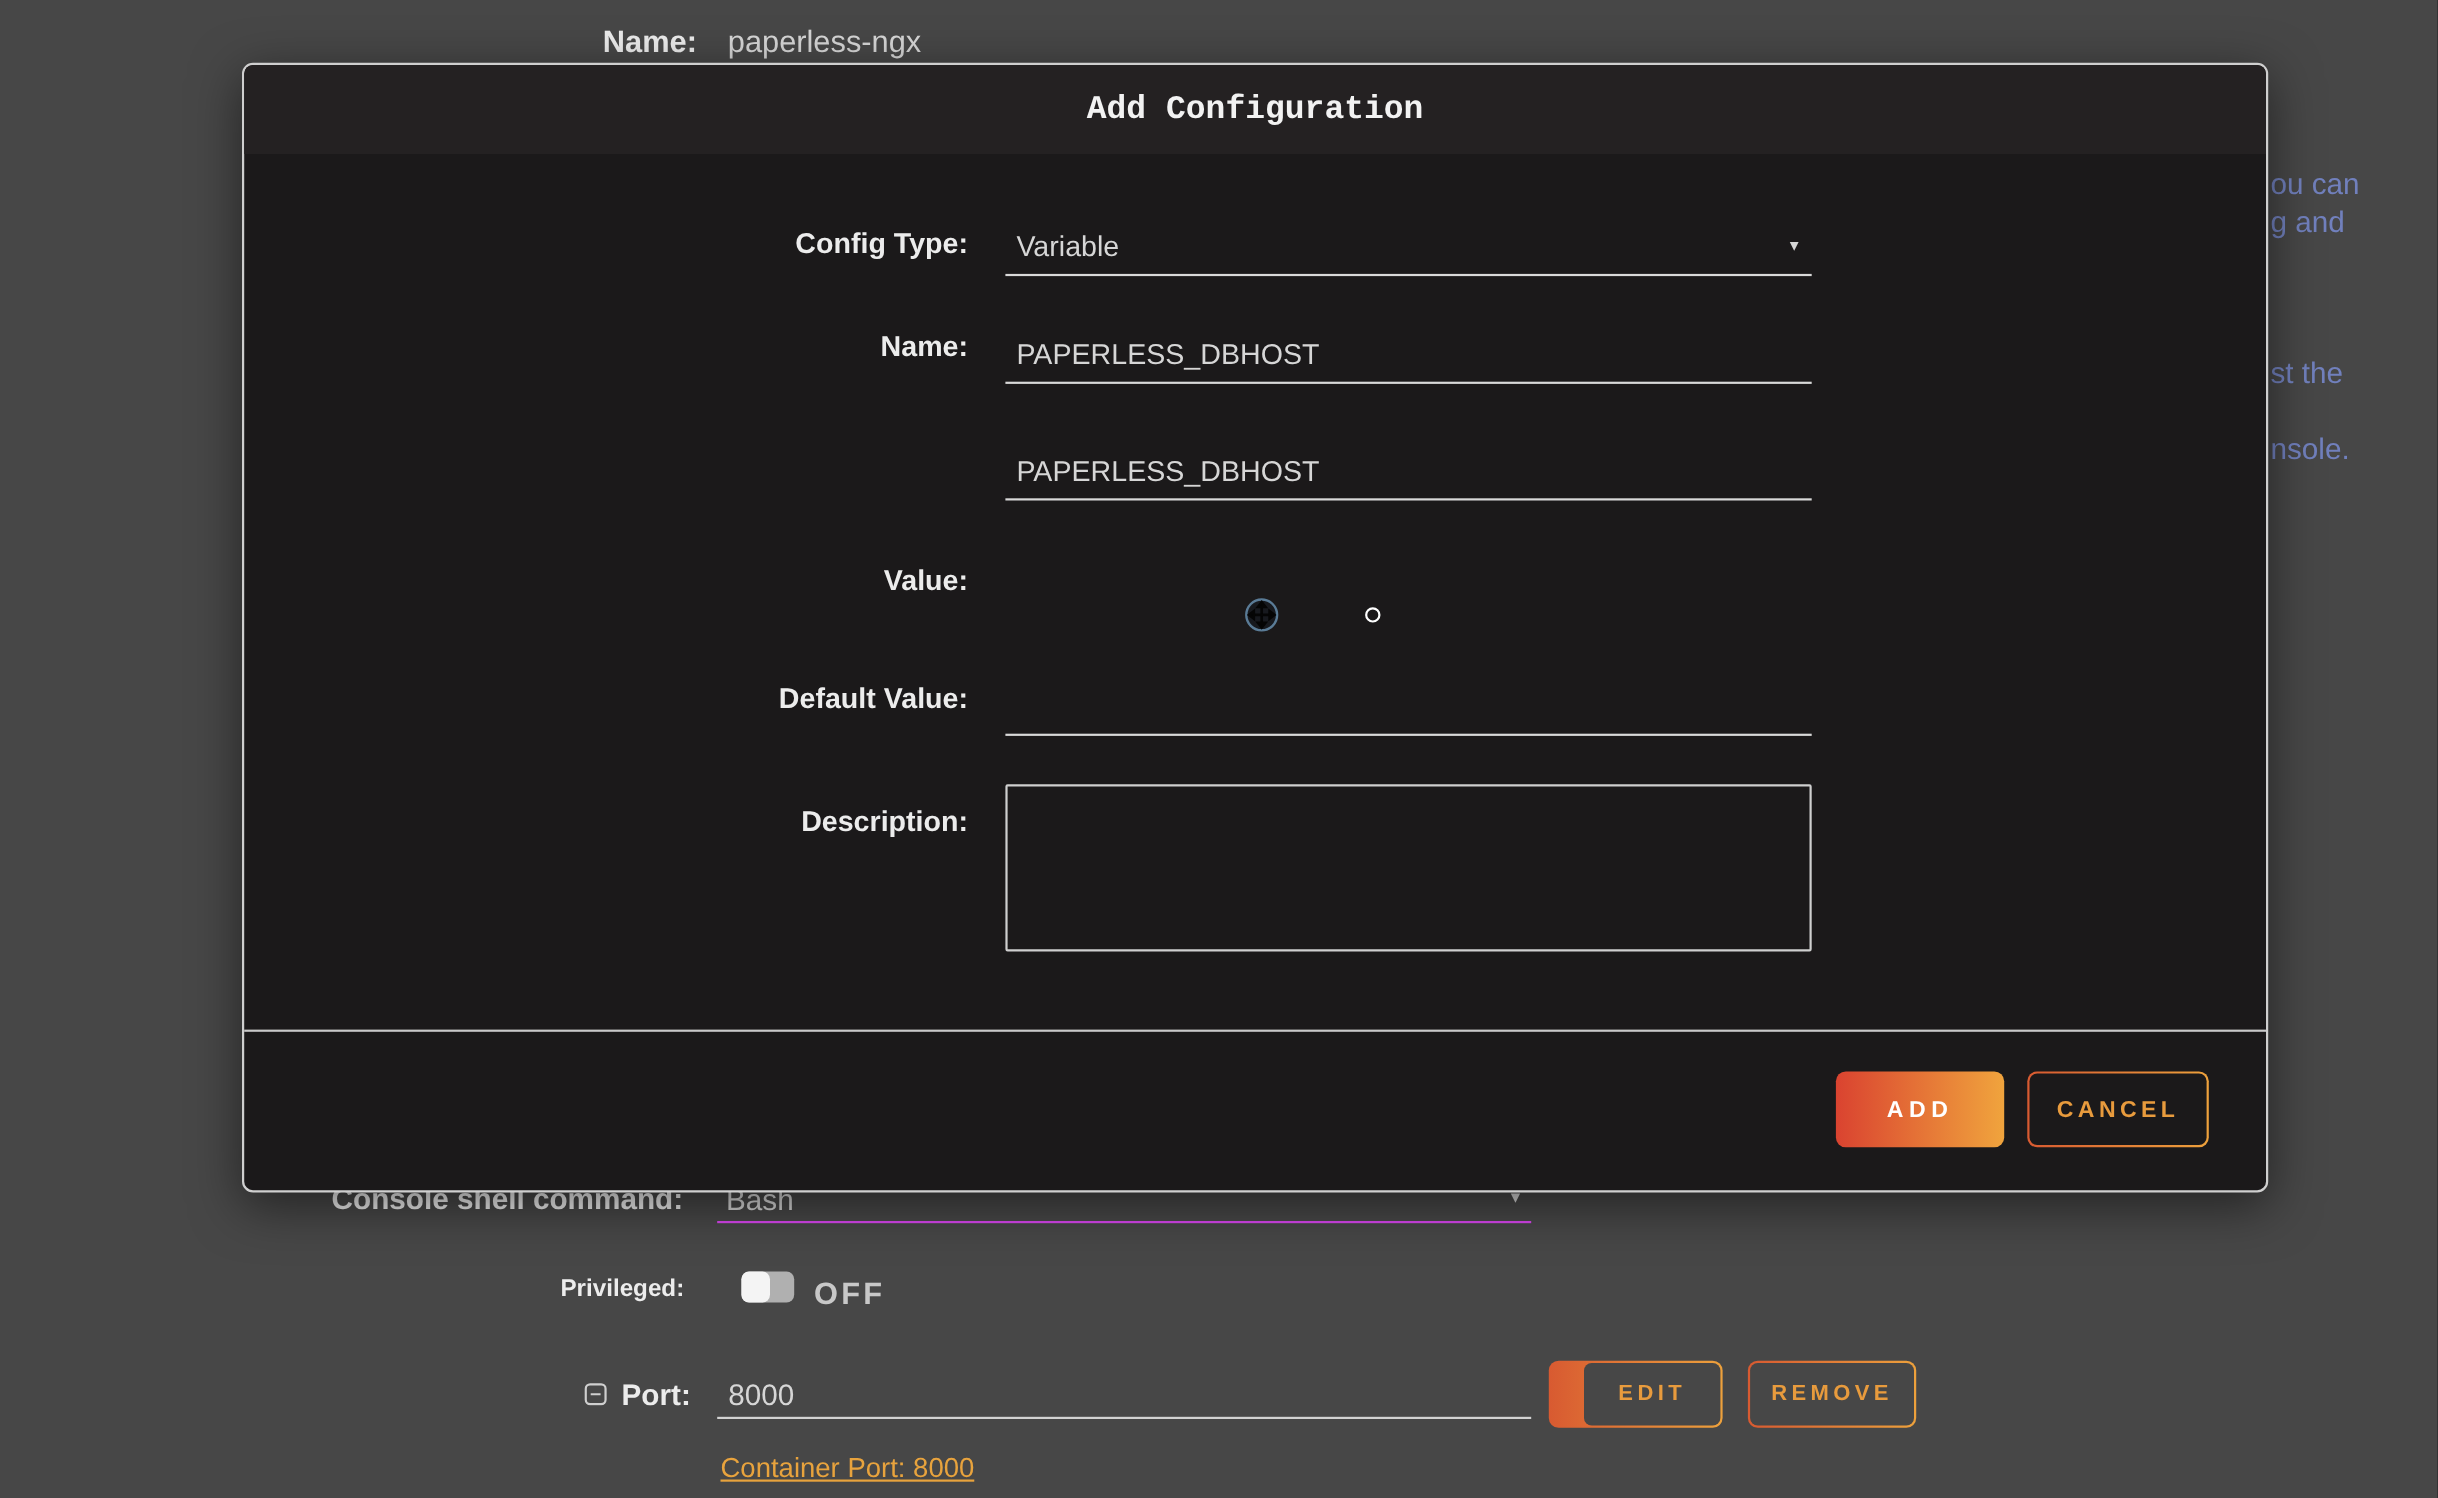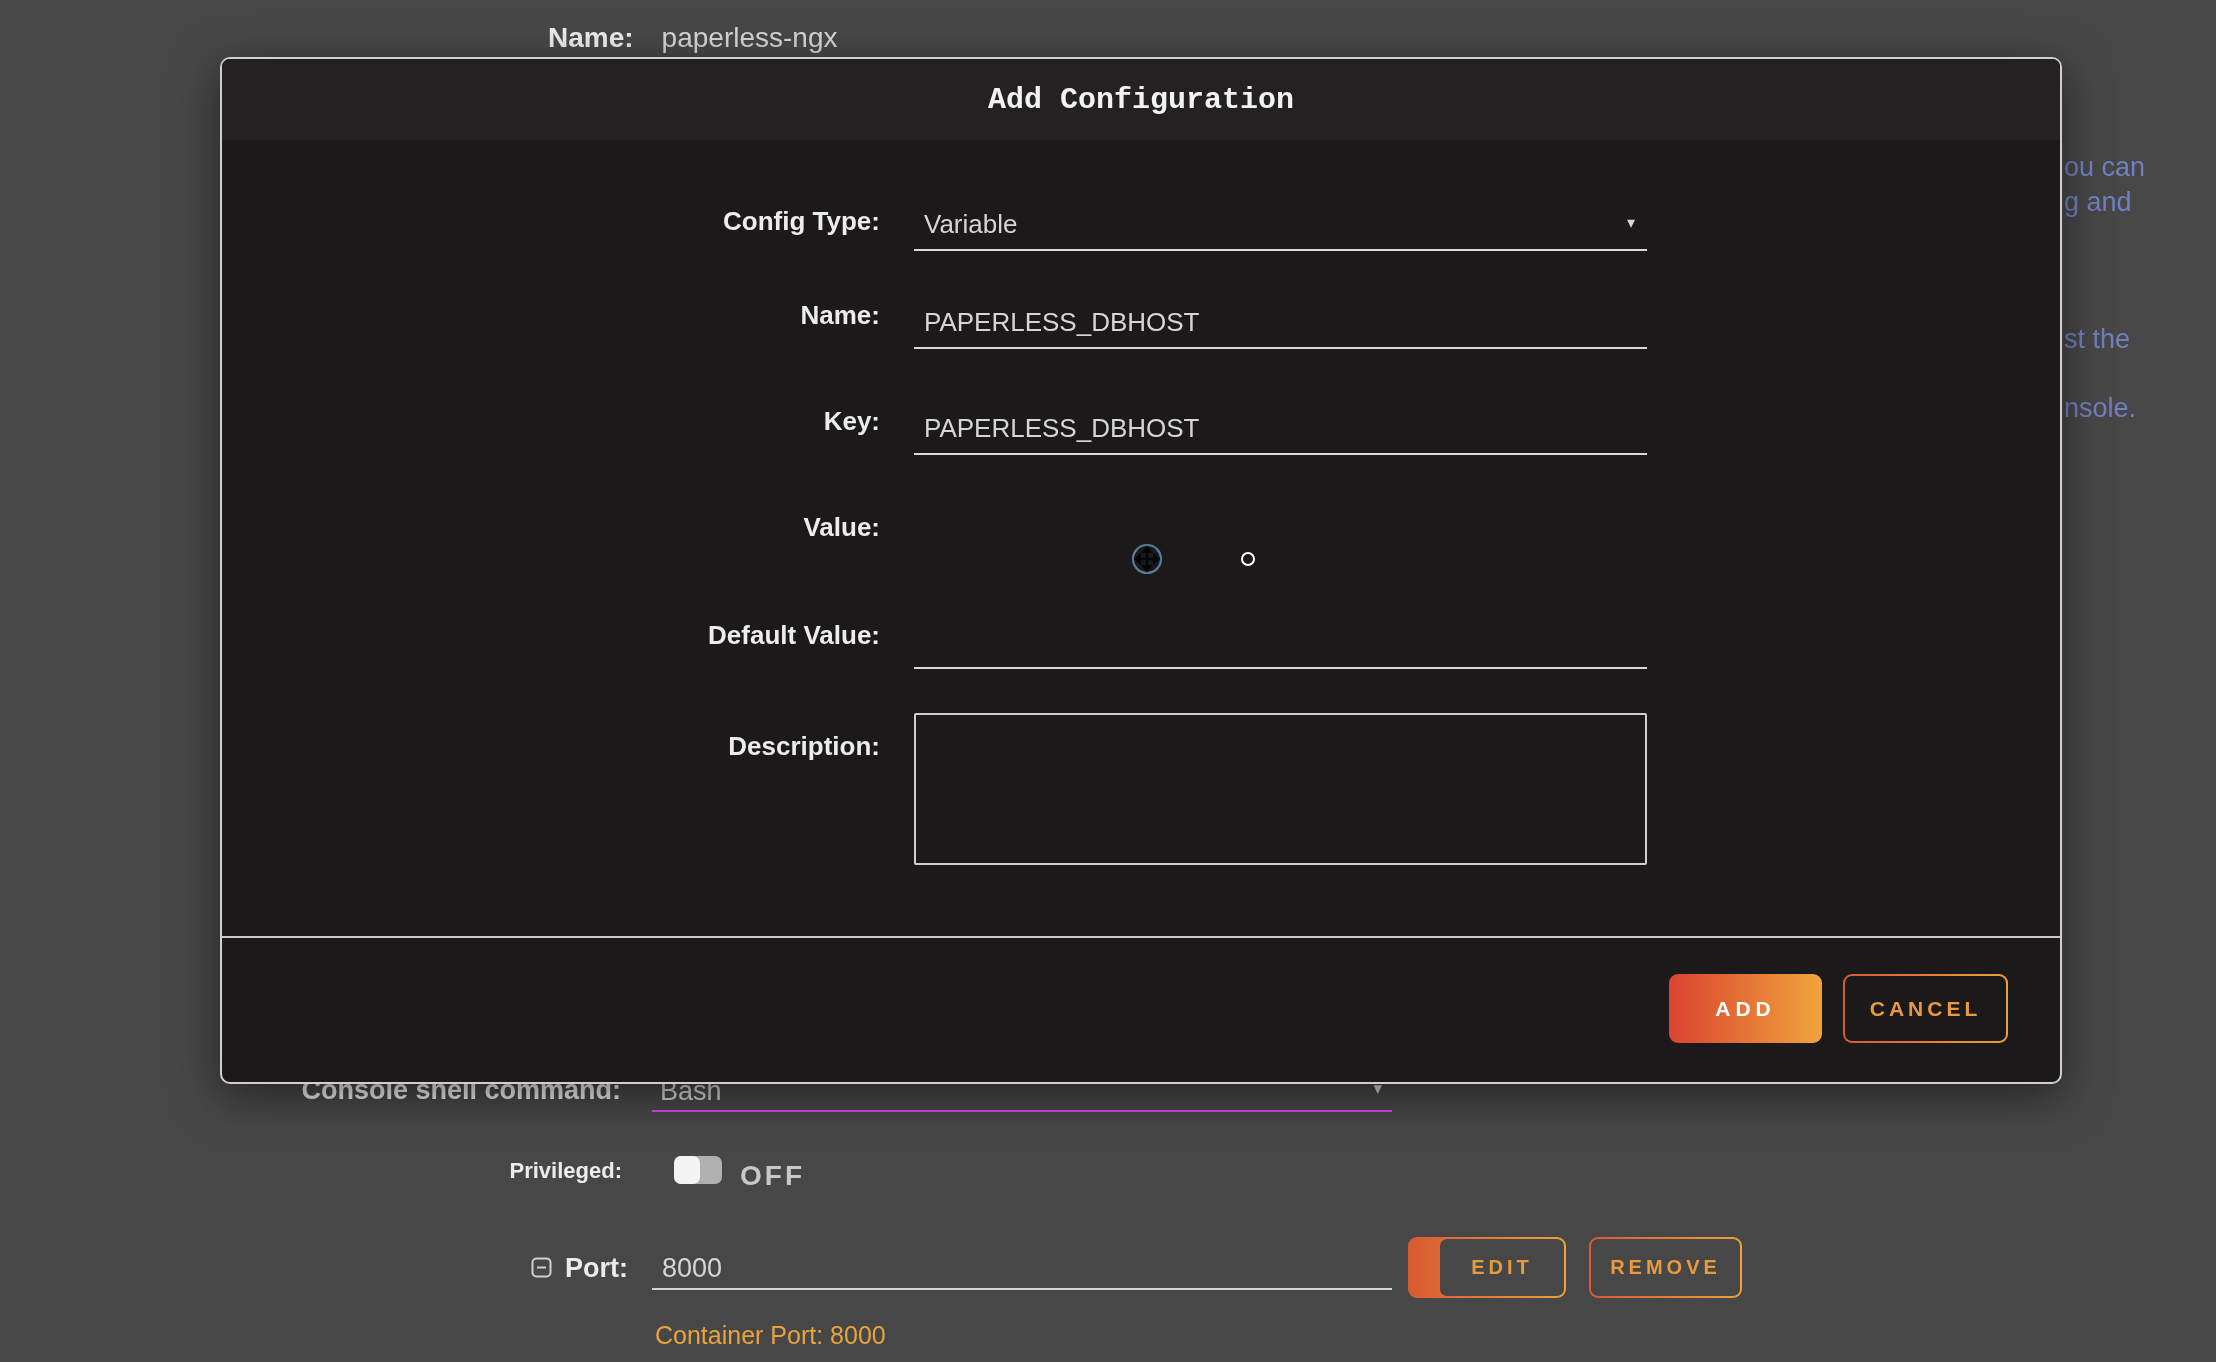--- a/index.html
+++ b/index.html
@@ -62,21 +62,21 @@
     z-index:1; background:linear-gradient(90deg,#d85a31,#eda13c);
     padding:2px; border-radius:9px; cursor:pointer;
   }
   .outline-btn .inner {
     width:100%; height:100%; border-radius:7px; background:#474747;
     display:flex; align-items:center; justify-content:center;
     font-size:20px; font-weight:700; letter-spacing:4px; color:#e89b3d;
   }
   #edit-button   { left:1408px; top:1237px; width:158px; height:61px;padding-left:32px; }
   #remove-button { left:1589px; top:1237px; width:153px; height:61px; }
-  #container-port-note { left:655px; top:1321px; font-size:25px; color:#e8a33d; z-index:1; }
+  #container-port-note { left:655px; top:1321px; font-size:25px; color:#e8a33d; z-index:1;text-decoration:underline; }
 
   
   #modal {
     left:220px; top:57px; width:1842px; height:1027px; z-index:10;
     background:#1b191a; border:2px solid #cfcfcf; border-radius:10px;
     box-shadow:0 12px 45px rgba(0,0,0,0.5);
   }
   #modal-header {
     position:absolute; left:0; top:0; width:100%; height:81px;
     background:#242122; border-radius:8px 8px 0 0;
@@ -194,21 +194,20 @@
   <div class="field-label" id="lbl-config">Config Type:</div>
   <div class="select-field" id="fld-config">
     <span>Variable</span>
   </div>
 
   <div class="field-label" id="lbl-name">Name:</div>
   <div class="field-wrap" id="fld-name">
     <input type="text" value="PAPERLESS_DBHOST" style="">
   </div>
 
-  <div class="field-label" id="lbl-key">Key:</div>
   <div class="field-wrap" id="fld-key">
     <input type="text" value="PAPERLESS_DBHOST" style="">
   </div>
 
   <div class="field-label" id="lbl-value">Value:</div>
 
   <div class="field-label" id="lbl-default">Default Value:</div>
   <div class="field-wrap" id="fld-default">
     <input type="text" value="" style="">
   </div>

